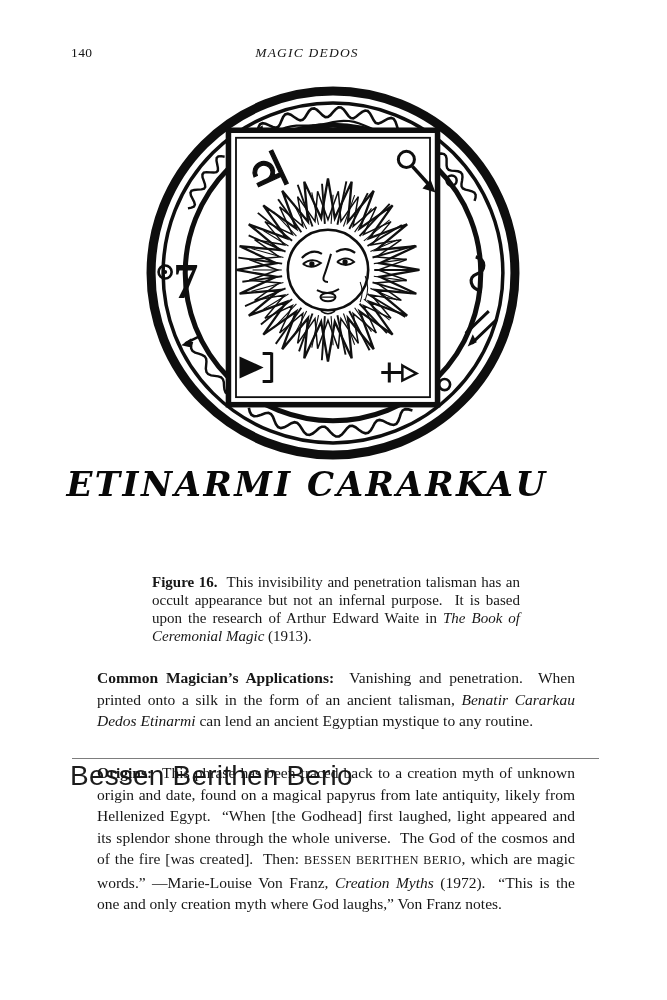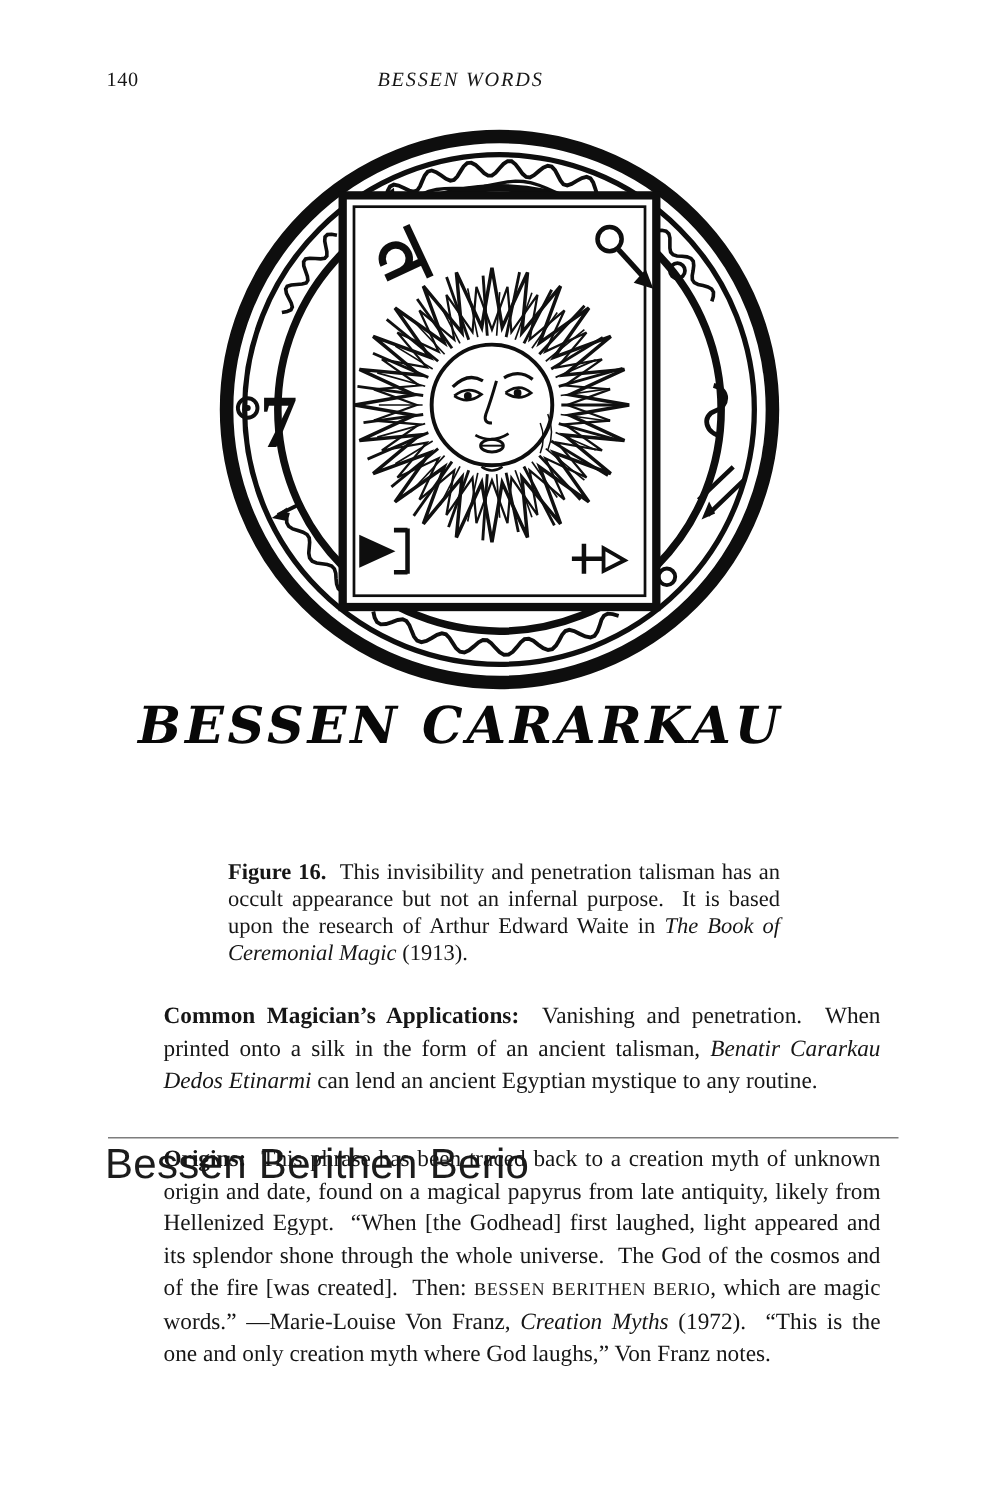--- a/index.html
+++ b/index.html
@@ -11,38 +11,38 @@
   .hdr-title{position:absolute;left:0;right:0;top:45px;text-align:center;
     font-style:italic;font-size:13.5px;letter-spacing:1.2px;}
   .talisman{position:absolute;left:143px;top:83px;}
   .mw{position:absolute;left:0;right:0;text-align:center;
     font-family:"DejaVu Serif",serif;font-weight:700;font-style:italic;color:#080808;}
   .mw1{top:464px;font-size:34px;letter-spacing:2.5px;}
   .mw2{top:511px;font-size:32px;letter-spacing:2.5px;}
   .caption{position:absolute;left:152px;width:368px;top:573px;
     font-size:15px;line-height:18px;text-align:justify;}
   .bodypara{position:absolute;left:97px;width:478px;font-size:15.5px;line-height:21.5px;
-    text-align:justify;margin-left:12px;}
+    text-align:justify;}
   .p1{top:667px;}
   .p2{top:762px;}
   .b{font-weight:700;}
   .i{font-style:italic;}
   .sc{font-size:.78em;letter-spacing:.4px;}
   .rule{position:absolute;left:72px;top:758px;width:527px;height:1px;background:#7d7d7d;}
   .heading{position:absolute;left:70px;top:760px;font-family:"Liberation Sans",sans-serif;
     font-size:28px;font-weight:400;color:#1c1c1c;letter-spacing:.2px;}
   svg text{user-select:none;}
 </style>
 </head>
 <body>
 
 <div class="page">
 
   <div class="hdr-num">140</div>
-  <div class="hdr-title">BESSEN WORDS</div>
+  <div class="hdr-title">MAGIC DEDOS</div>
 
   <svg id="talisman-svg" class="talisman" width="380" height="382" viewBox="0 0 378 380">
 
     <g stroke="#0e0e0e" fill="none">
       <circle cx="189" cy="189" r="181" stroke-width="9"></circle>
       <circle cx="189" cy="189" r="169" stroke-width="3.5"></circle>
       <circle cx="189" cy="189" r="147" stroke-width="5"></circle>
     </g>
 
     <g id="ringdeco" stroke="#0e0e0e" fill="none">
@@ -156,21 +156,21 @@
         <polygon points="96,272 96,294 120,283" fill="#0e0e0e" stroke="none"></polygon>
         <path d="M128,268 V298 M119,269 H128 M119,297 H128" fill="none" stroke-width="3"></path>
       </g>
       <g stroke="#0e0e0e" fill="none">
         <path d="M237,288 H259 M245,278 V298" stroke-width="3"></path>
         <polygon points="258,281 272,289 258,296" fill="#ffffff" stroke="#0e0e0e" stroke-width="2.5"></polygon>
       </g>
     </g>
   </svg>
 
-  <div class="mw mw1">BESSEN CARARKAU</div>
+  <div class="mw mw1">ETINARMI CARARKAU</div>
 
   <div class="caption"><span class="b">Figure 16.</span><span>&nbsp; This invisibility and penetration talisman has an occult appearance but not an infernal purpose.&nbsp; It is based upon the research of Arthur Edward Waite in </span><span class="i">The Book of Ceremonial Magic</span><span> (1913).</span></div>
 
   <div class="bodypara p1"><span class="b">Common Magician’s Applications:</span><span>&nbsp; Vanishing and penetration.&nbsp; When printed onto a silk in the form of an ancient talisman, </span><span class="i">Benatir Cararkau Dedos Etinarmi</span><span> can lend an ancient Egyptian mystique to any routine.</span></div>
 
   <div class="rule"></div>
   <div class="heading">Bessen Berithen Berio</div>
 
   <div class="bodypara p2"><span class="b">Origins:</span><span>&nbsp; This phrase has been traced back to a creation myth of unknown origin and date, found on a magical papyrus from late antiquity, likely from Hellenized Egypt.&nbsp; “When [the Godhead] first laughed, light appeared and its splendor shone through the whole universe.&nbsp; The God of the cosmos and of the fire [was created].&nbsp; Then: </span><span class="sc">BESSEN BERITHEN BERIO</span><span>, which are magic words.” —Marie-Louise Von Franz, </span><span class="i">Creation Myths</span><span> (1972).&nbsp; “This is the one and only creation myth where God laughs,” Von Franz notes.</span></div>
 

